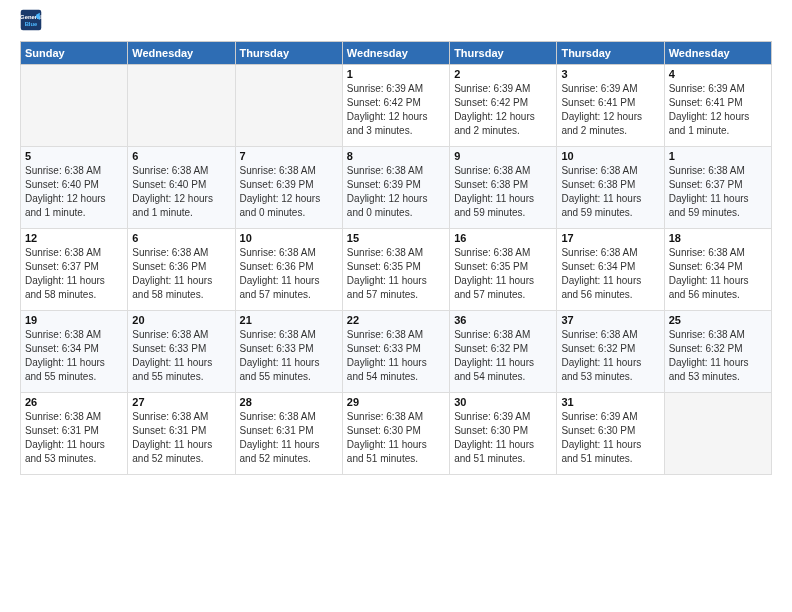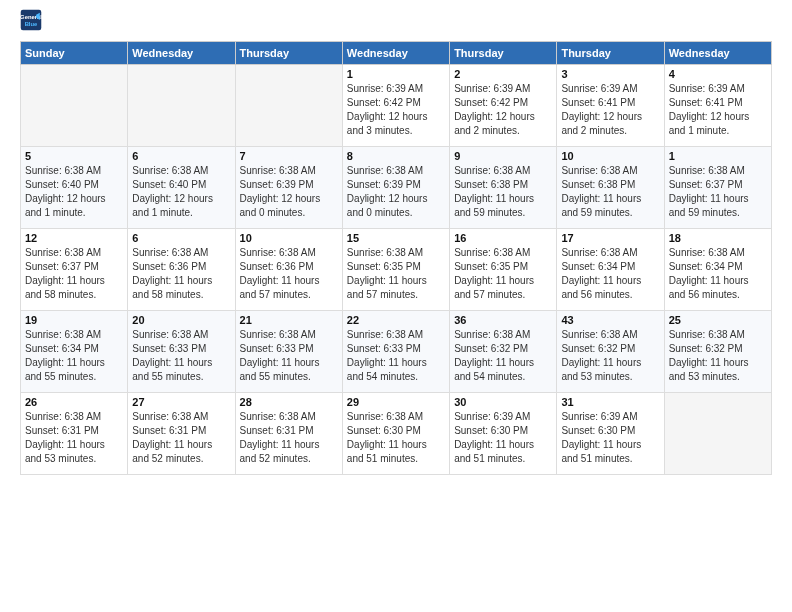--- a/index.html
+++ b/index.html
@@ -272,21 +272,21 @@
 Sunset: 6:33 PM
 Daylight: 11 hours and 54 minutes.</div>
           </td>
           <td>
             <span class="day-num">36</span>
             <div class="cell-text" style="white-space: pre-line;">Sunrise: 6:38 AM
 Sunset: 6:32 PM
 Daylight: 11 hours and 54 minutes.</div>
           </td>
           <td>
-            <span class="day-num">43</span>
+            <span class="day-num">37</span>
             <div class="cell-text" style="white-space: pre-line;">Sunrise: 6:38 AM
 Sunset: 6:32 PM
 Daylight: 11 hours and 53 minutes.</div>
           </td>
           <td>
             <span class="day-num">25</span>
             <div class="cell-text" style="white-space: pre-line;">Sunrise: 6:38 AM
 Sunset: 6:32 PM
 Daylight: 11 hours and 53 minutes.</div>
           </td>

